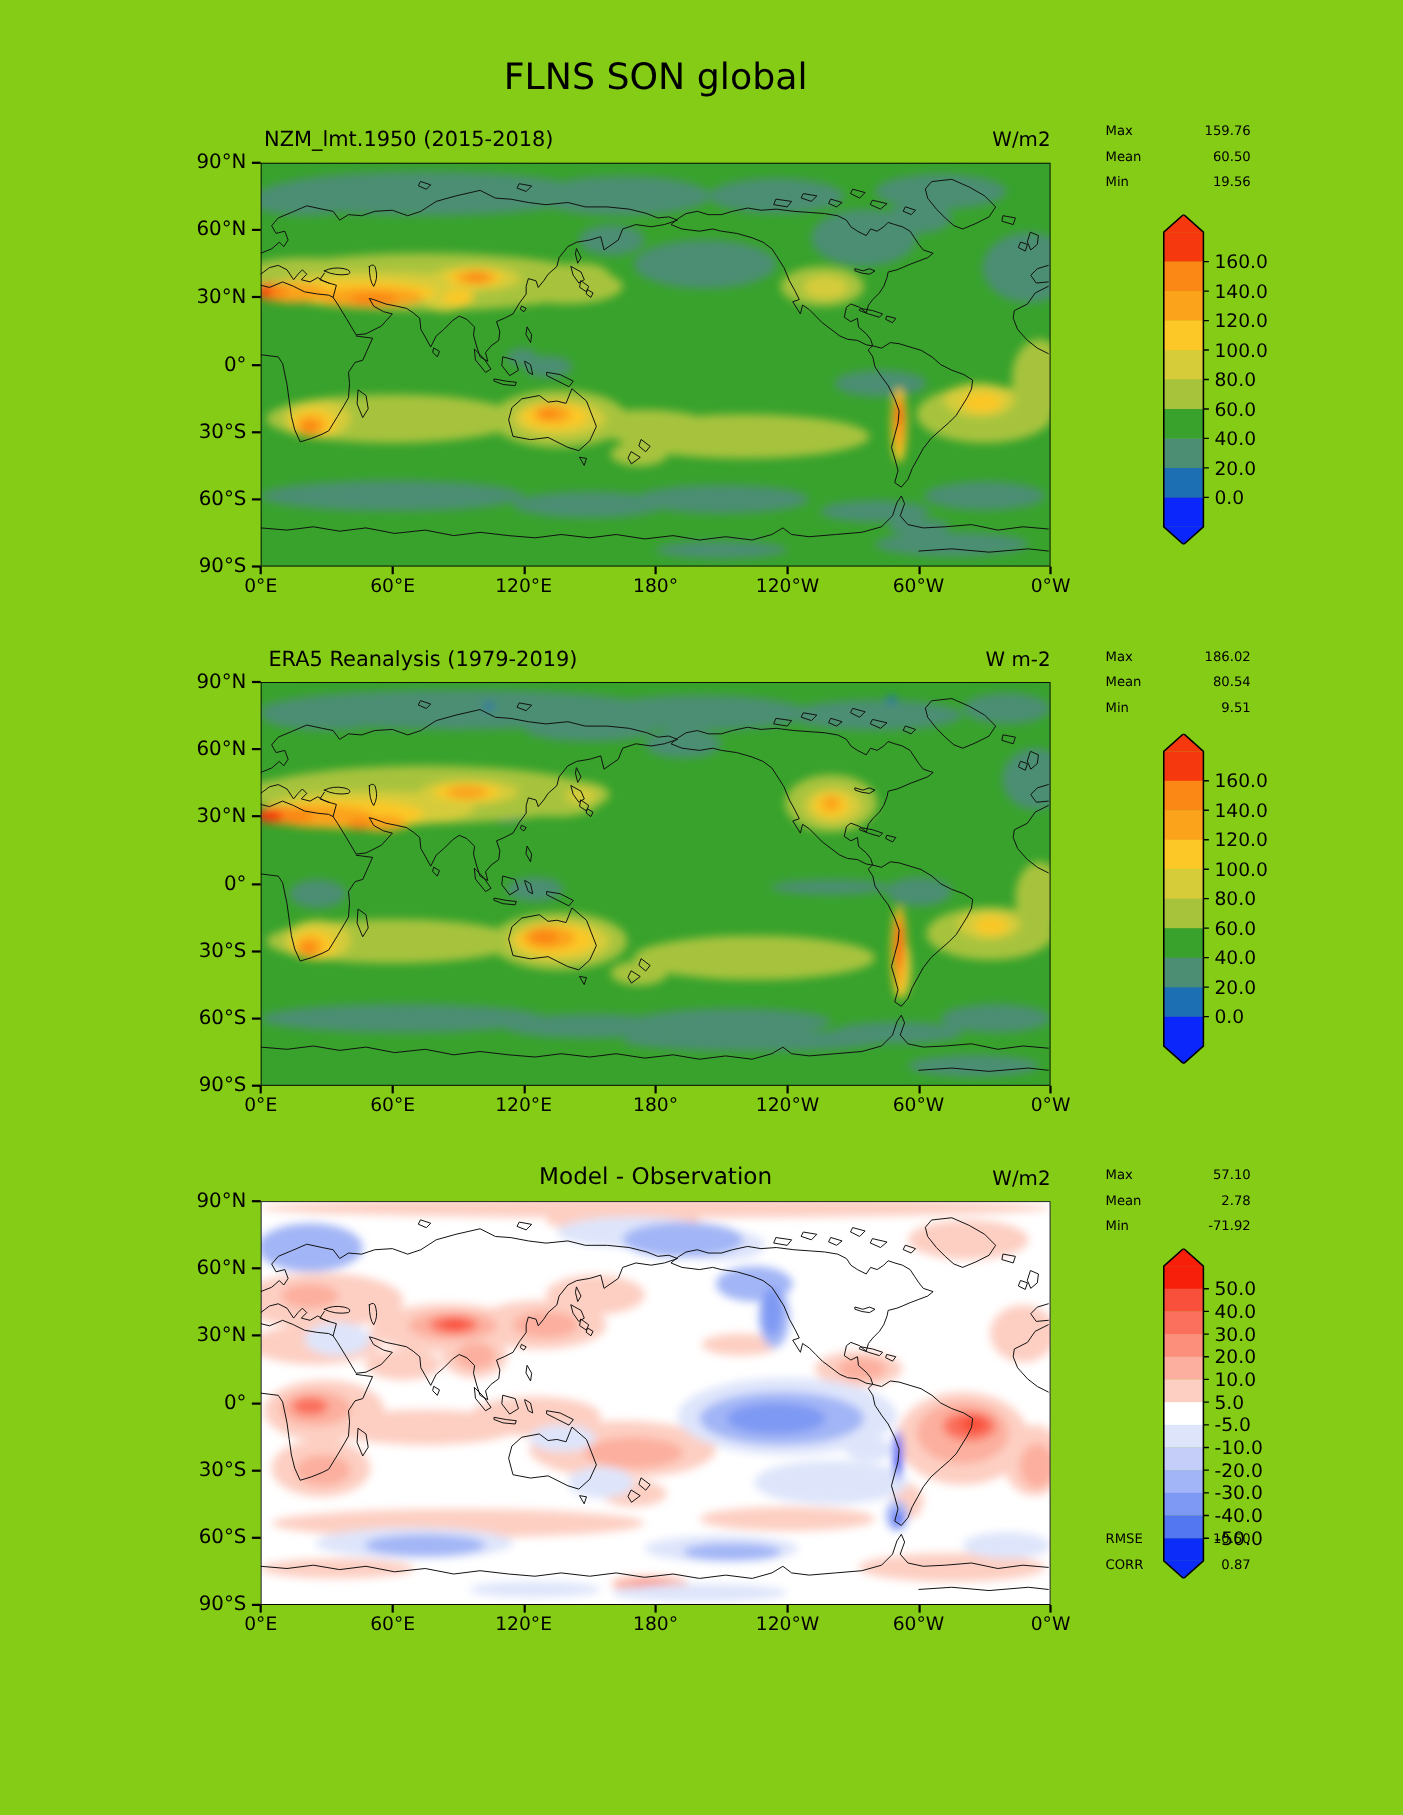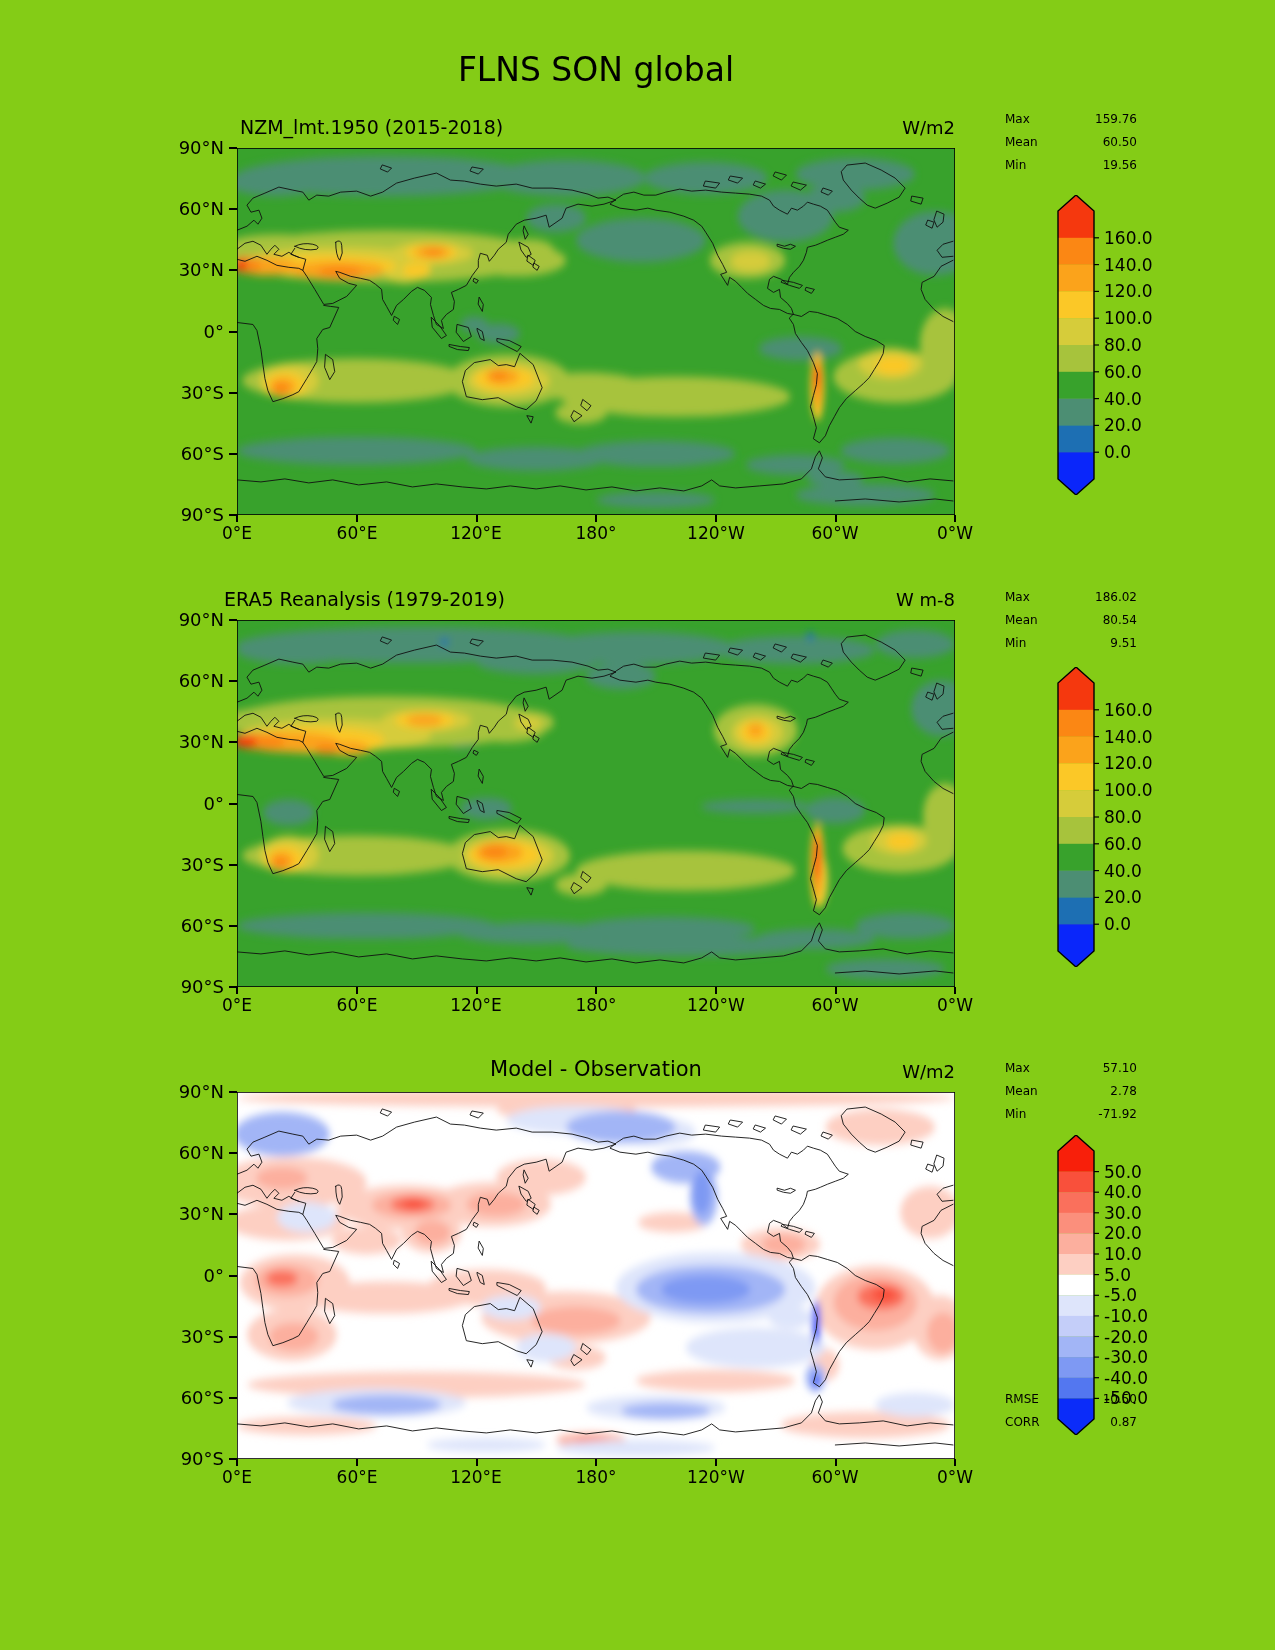--- a/index.html
+++ b/index.html
@@ -248,22 +248,22 @@
       <text x="50" y="129.2">100.0</text>
       <text x="50" y="156">80.0</text>
       <text x="50" y="182.8">60.0</text>
       <text x="50" y="209.6">40.0</text>
       <text x="50" y="236.4">20.0</text>
       <text x="50" y="263.2">0.0</text>
     </svg>
   </div>
 
   <div class="panel">
-    <div class="abs ptitle" style="left:224px;top:588px">ERA5 Reanalysis (1979-2019)</div>
-    <div class="abs punits" style="top:589px">W m-8</div>
+    <div class="abs ptitle" style="left:244px;top:588px">ERA5 Reanalysis (1979-2019)</div>
+    <div class="abs punits" style="top:589px">W m-2</div>
     <div class="abs stats" style="top:586px">
       <div class="srow">
           <span>Max</span>
           <span>186.02</span>
         </div>
       <div class="srow">
           <span>Mean</span>
           <span>80.54</span>
         </div>
       <div class="srow">

